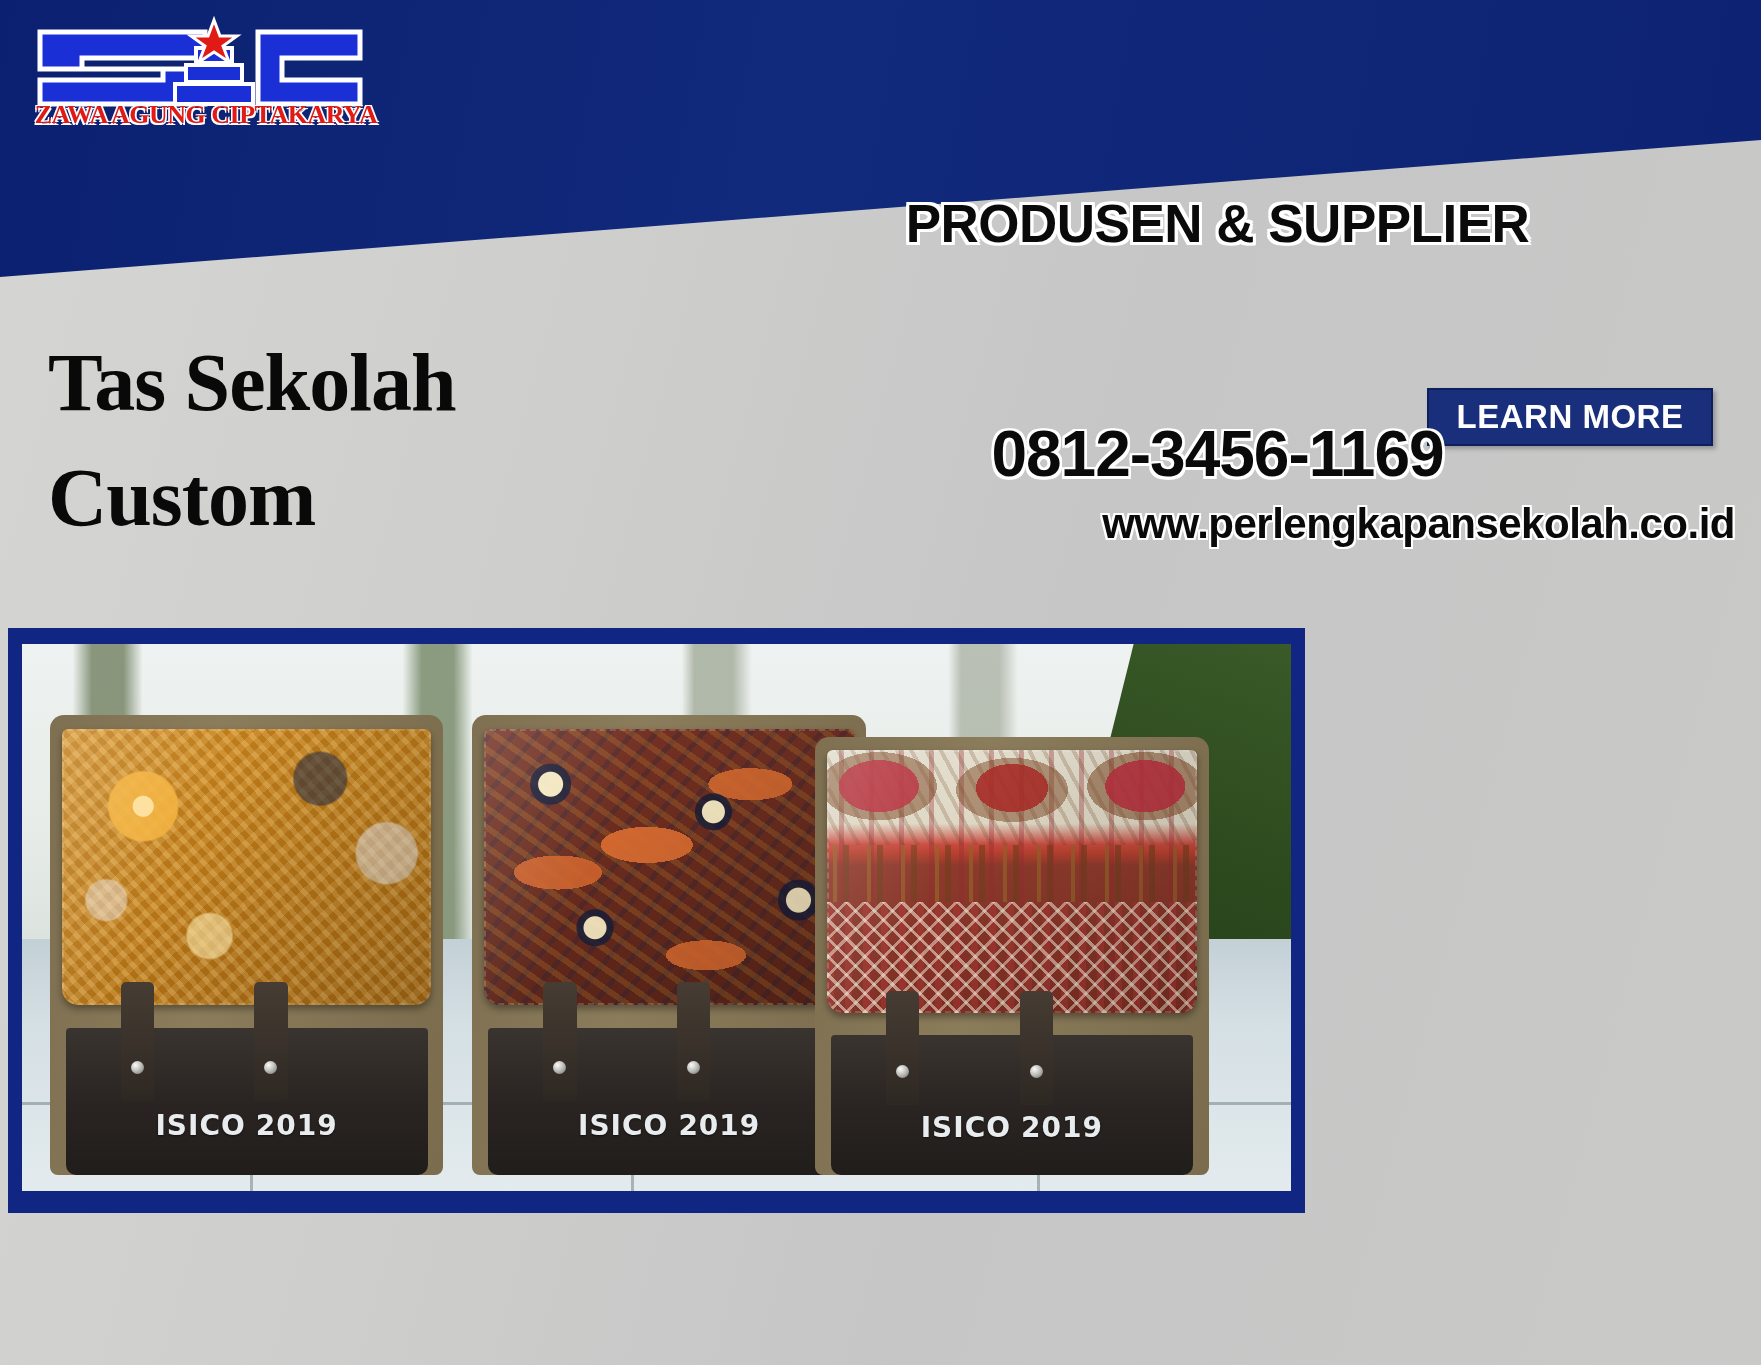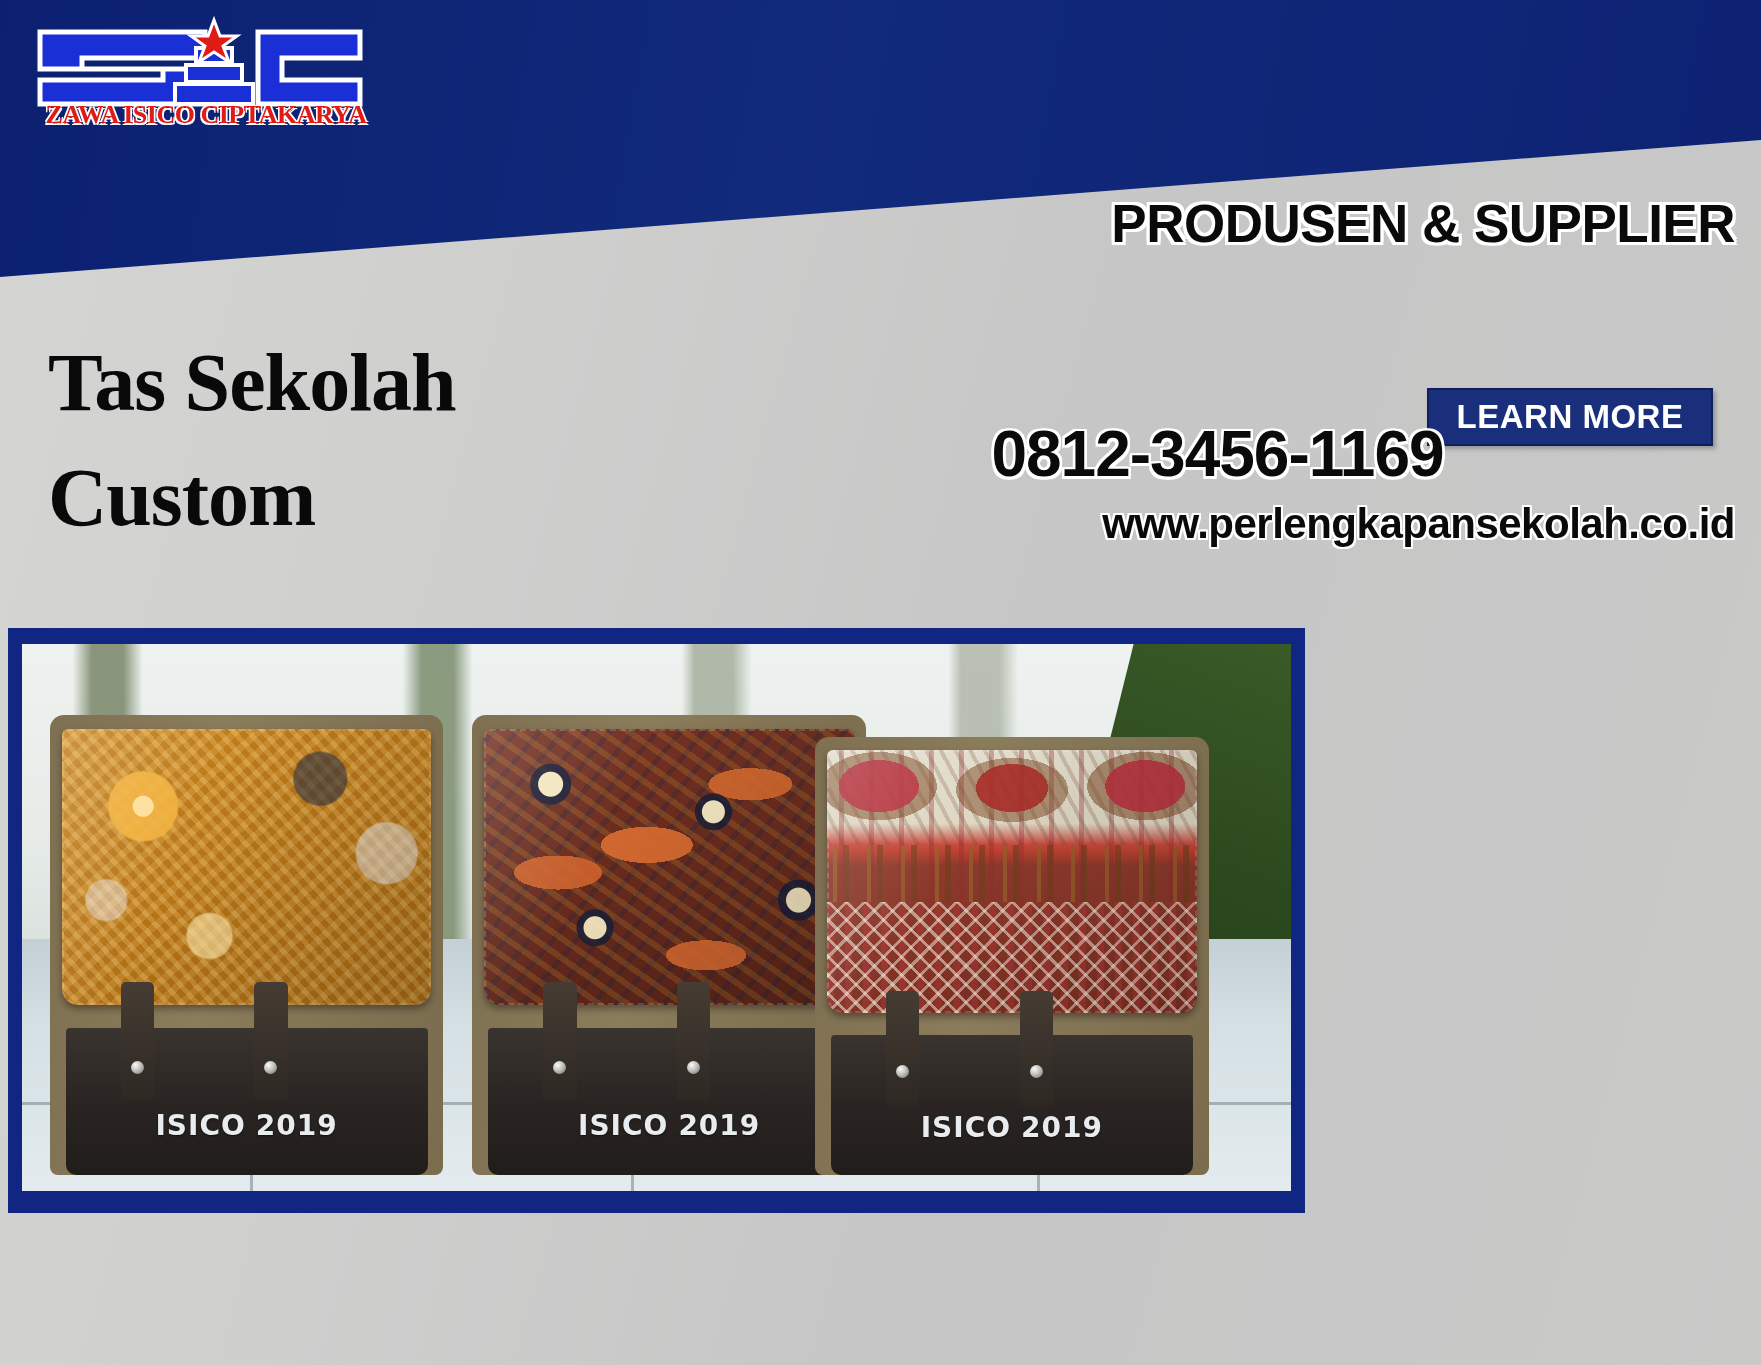--- a/index.html
+++ b/index.html
@@ -33,21 +33,21 @@
     letter-spacing:-0.5px;
     color:#0a0a0a;
     -webkit-text-stroke:0px;
     text-shadow:
       -3px -3px 0 #ffffff, 3px -3px 0 #ffffff,
       -3px  3px 0 #ffffff, 3px  3px 0 #ffffff,
        0px -3px 0 #ffffff, 0px  3px 0 #ffffff,
       -3px  0px 0 #ffffff, 3px  0px 0 #ffffff;
     white-space:nowrap;
   }
-  .headline .l1{display:block;}
+  .headline .l1{display:block;text-align:center;}
   .headline .l2{display:block;}
 
   
   .learn-more{
     position:absolute;left:1427px;top:388px;
     width:286px;height:58px;
     background:#1a2f7c;
     border:2px solid #0d1f5c;
     box-shadow:3px 3px 4px rgba(60,60,60,.35);
     color:#ffffff;
@@ -284,21 +284,21 @@
         <polygon points="184,6 190,22 207,22 193,32 199,48 184,38 169,48 175,32 161,22 178,22" fill="#e01b16" stroke="#ffffff" stroke-width="3"></polygon>
       </g>
 
       <g>
         <path d="M330 18 H228 V90 H330 V66 H252 V44 H330 Z" fill="#1a2fd6" stroke="#ffffff" stroke-width="5"></path>
       </g>
     </svg>
     <div style="position:absolute;left:4px;top:86px;width:344px;text-align:center;
                 font-family:'Liberation Serif', serif;font-weight:bold;font-size:26px;
                 letter-spacing:-0.5px;color:#e01b16;
-                text-shadow:-1.5px -1.5px 0 #fff,1.5px -1.5px 0 #fff,-1.5px 1.5px 0 #fff,1.5px 1.5px 0 #fff;">ZAWA ISICO CIPTAKARYA</div>
+                text-shadow:-1.5px -1.5px 0 #fff,1.5px -1.5px 0 #fff,-1.5px 1.5px 0 #fff,1.5px 1.5px 0 #fff;">ZAWA AGUNG CIPTAKARYA</div>
   </div>
 
   <div class="headline">
     <span class="l1">PRODUSEN &amp; SUPPLIER</span>
   </div>
 
   <div class="learn-more">LEARN MORE</div>
 
   <div class="phone">0812-3456-1169</div>
 

